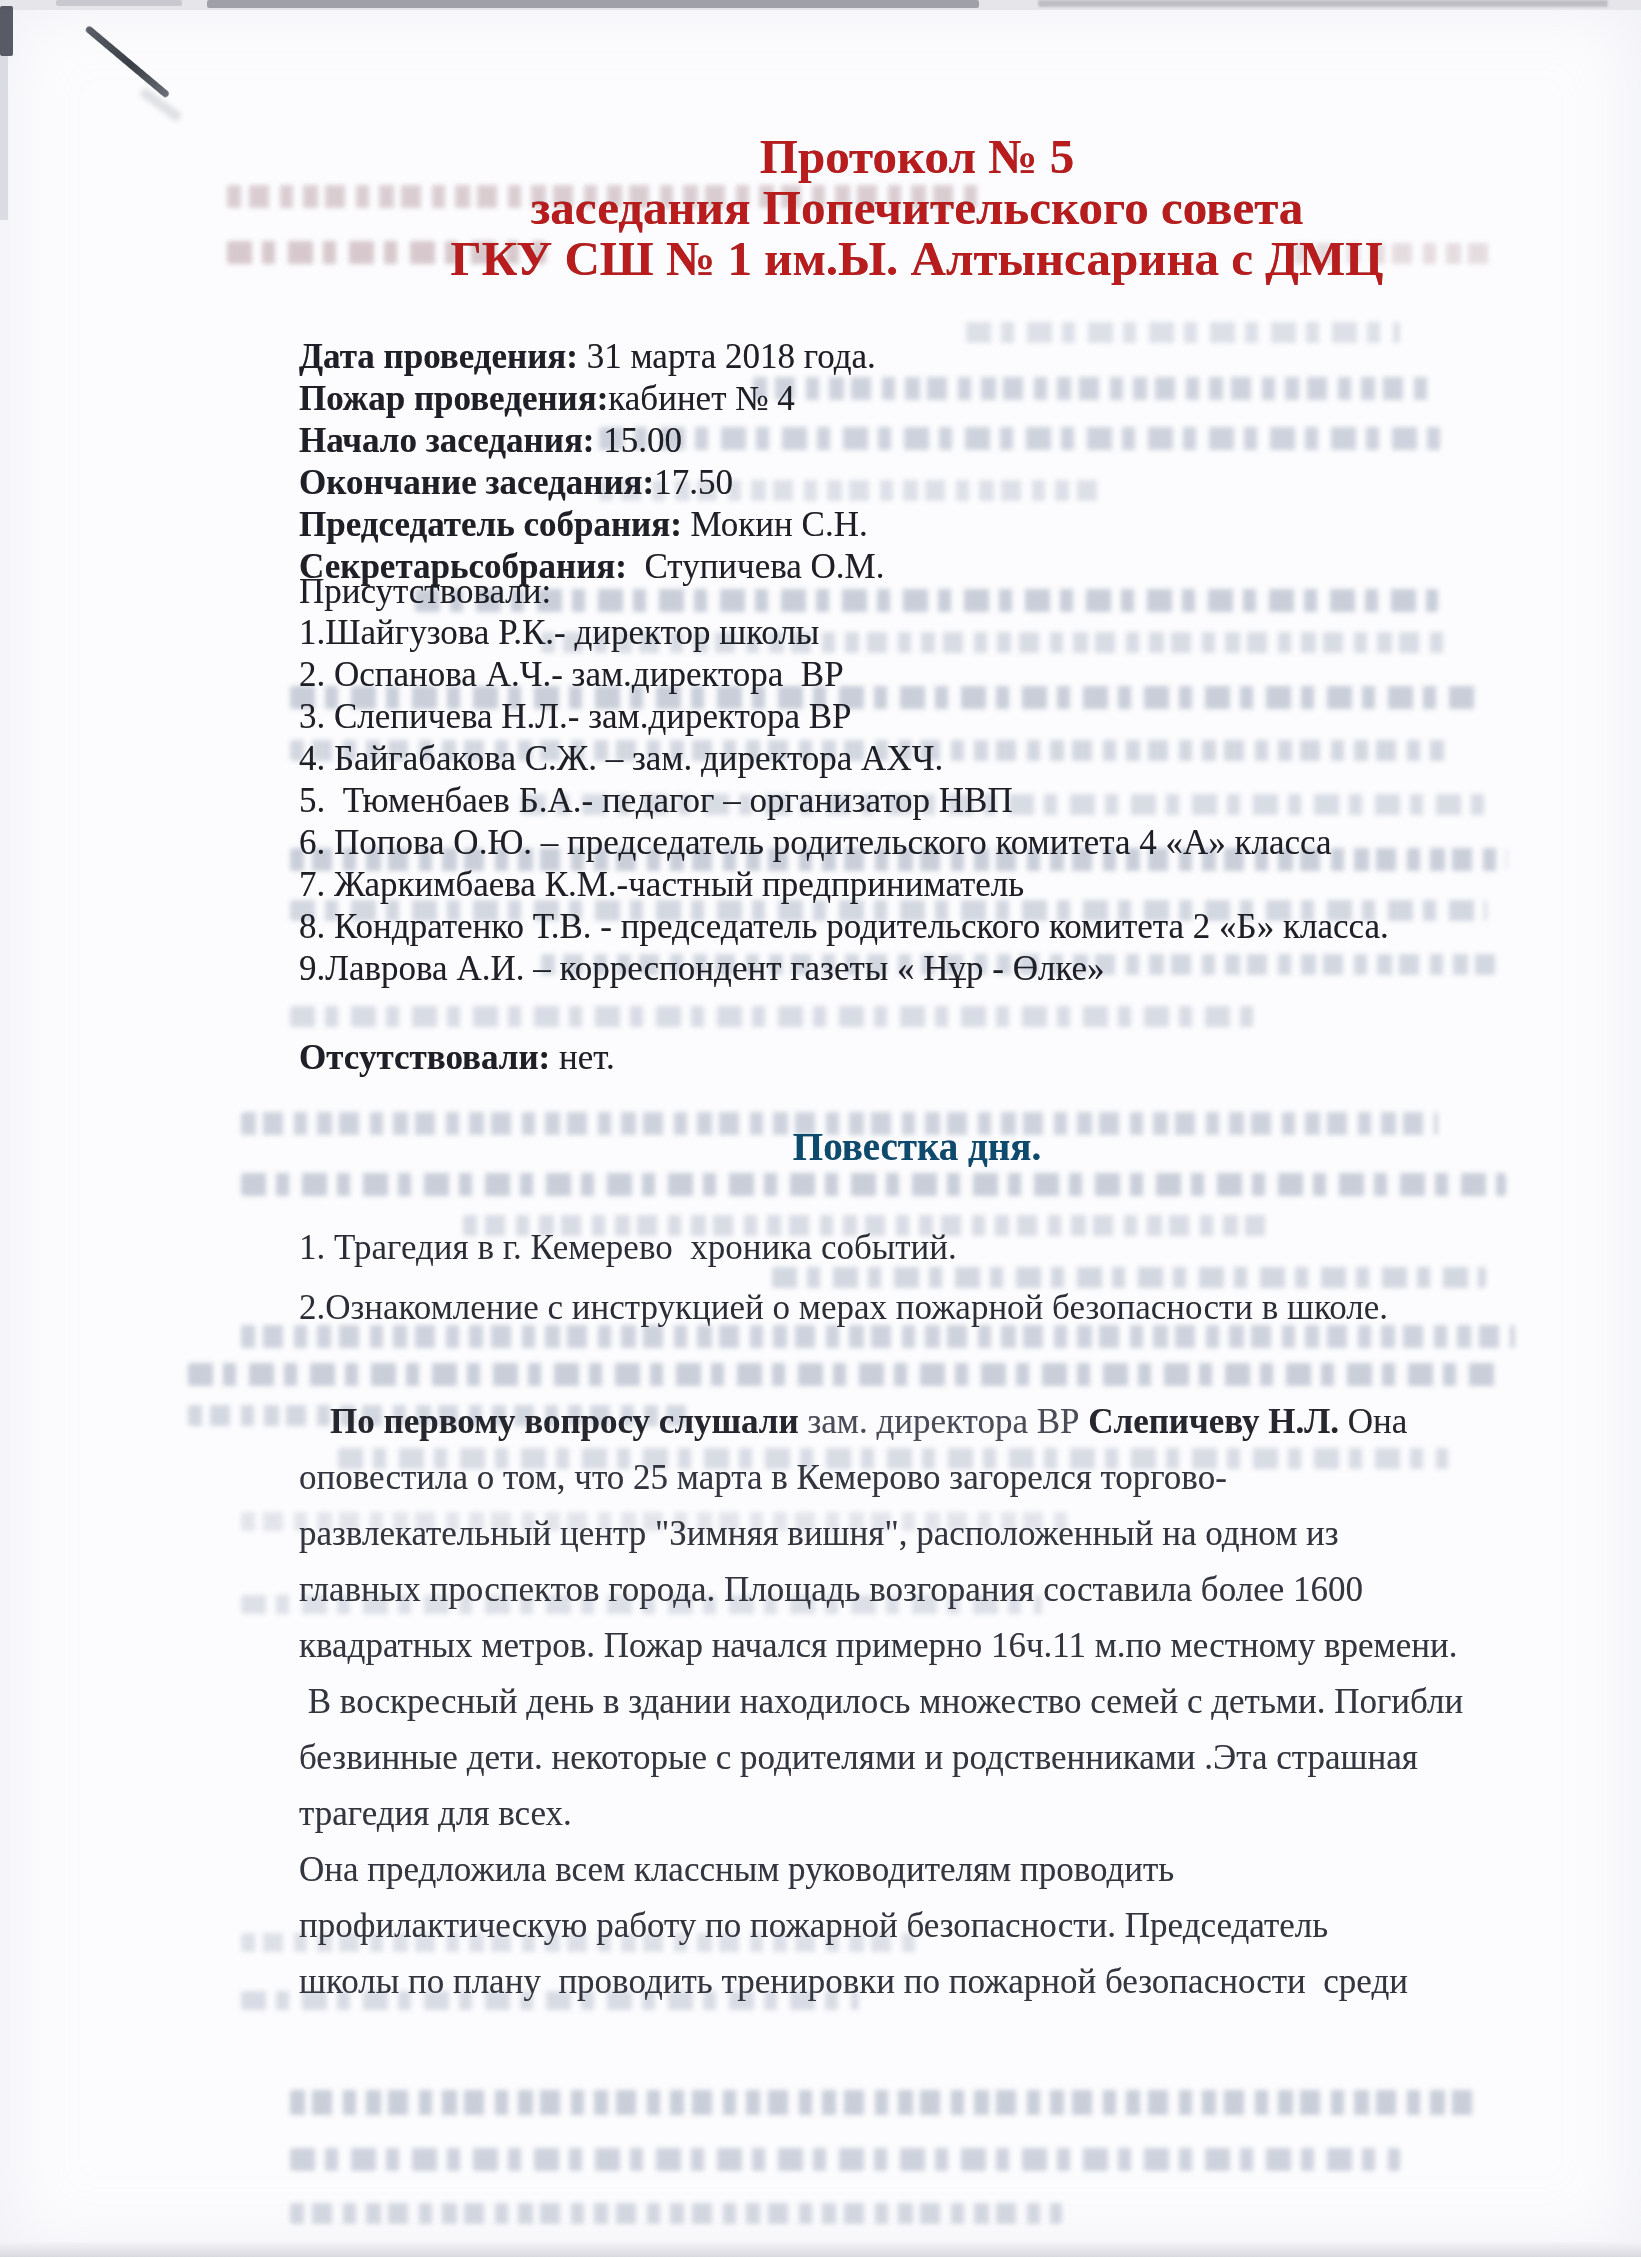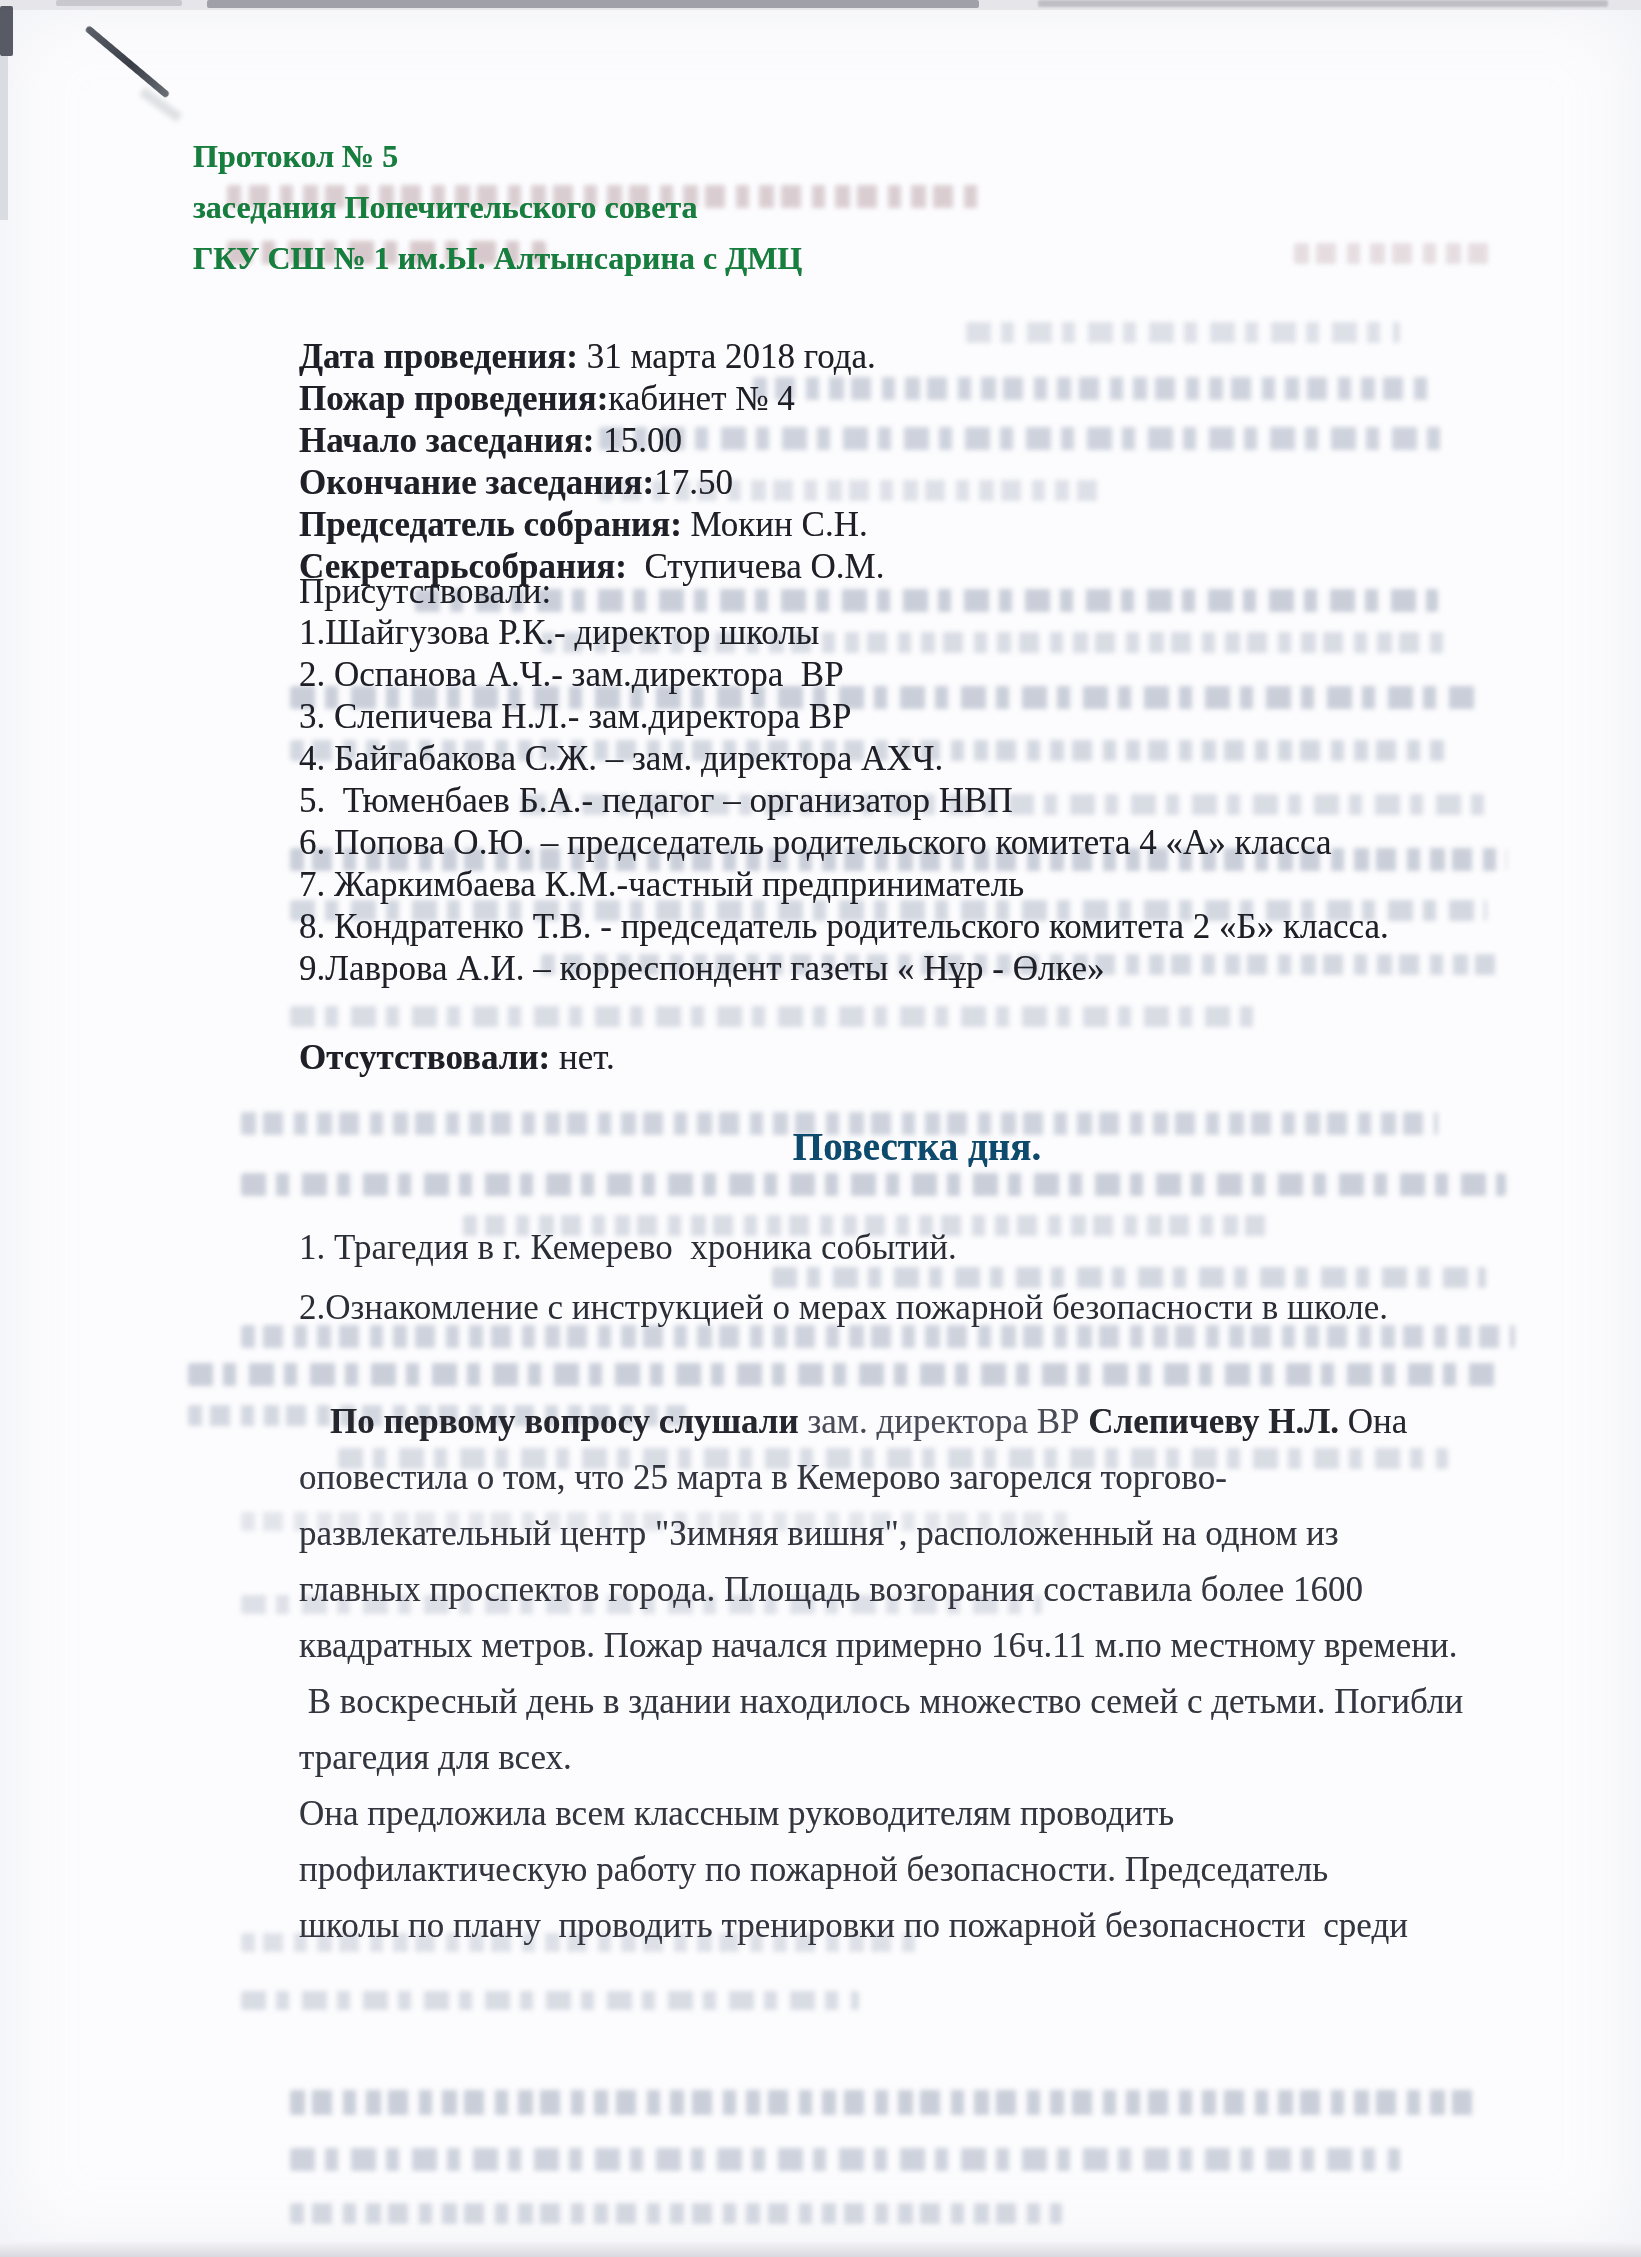--- a/index.html
+++ b/index.html
@@ -25,22 +25,22 @@
     transform:rotate(36deg); transform-origin:0 0; opacity:.25; filter:blur(2.4px); z-index:3; }
   
   .ghost { position:absolute; z-index:1; filter:blur(2.5px); border-radius:2.9px; color:#97a1b4; }
   .ghost-warm { color:#b2969b; }
   .g1 { background:repeating-linear-gradient(90deg, currentColor 0 14.5px, transparent 14.5px 22px, currentColor 22px 42px, transparent 42px 53px, currentColor 53px 66px, transparent 66px 76px); }
   .g2 { background:repeating-linear-gradient(90deg, currentColor 0 25px, transparent 25px 35px, currentColor 35px 48px, transparent 48px 61px); }
   
   .txt { position:absolute; z-index:2; color:#1f2027; }
   .tline { white-space:pre-wrap; }
   .b { font-weight:bold; }
-  .title-block { left:193px; top:131px; width:1448px; 
-    font-size:32px; font-weight:bold; line-height:51px; color:#15803d;
+  .title-block { left:193px; top:131px; width:1448px; text-align:center;
+    font-size:49px; font-weight:bold; line-height:51px; color:#b91c1c;
     text-shadow:0 0 0.6px rgba(23,24,31,.5); }
   .meta-block { left:299px; top:308px; width:1255px; font-size:35px; line-height:42px;
     text-shadow:0 0 0.5px rgba(31,32,39,.45);margin-top:28px; }
   .attendees-heading { left:299px; top:571px; font-size:35px; line-height:42px; font-weight:normal;
     text-shadow:0 0 0.5px rgba(31,32,39,.45); }
   .attendees-block { left:299px; top:612px; width:1255px; font-size:35px; line-height:42px;
     text-shadow:0 0 0.4px rgba(31,32,39,.4); }
   .absent-line { left:299px; top:1037px; font-size:35px; line-height:42px;
     text-shadow:0 0 0.5px rgba(31,32,39,.45); }
   .agenda-heading { left:193px; top:1125px; width:1448px; text-align:center;
@@ -134,20 +134,21 @@
   <div class="txt agenda-item1 tline">1. Трагедия в г. Кемерево  хроника событий.</div>
   <div class="txt agenda-item2 tline">2.Ознакомление с инструкцией о мерах пожарной безопасности в школе.</div>
 
   <div class="txt body-block">
     <div class="tline lead"><span class="b">По первому вопросу слушали</span><span class="mid"> зам. директора ВР </span><span class="b">Слепичеву Н.Л.</span><span> Она</span></div>
     <div class="tline">оповестила о том, что 25 марта в Кемерово загорелся торгово-</div>
     <div class="tline">развлекательный центр "Зимняя вишня", расположенный на одном из</div>
     <div class="tline">главных проспектов города. Площадь возгорания составила более 1600</div>
     <div class="tline">квадратных метров. Пожар начался примерно 16ч.11 м.по местному времени.</div>
     <div class="tline"> В воскресный день в здании находилось множество семей с детьми. Погибли</div>
+    <div class="tline">безвинные дети. некоторые с родителями и родственниками .Эта страшная</div>
     <div class="tline">трагедия для всех.</div>
     <div class="tline">Она предложила всем классным руководителям проводить</div>
     <div class="tline">профилактическую работу по пожарной безопасности. Председатель</div>
     <div class="tline">школы по плану  проводить тренировки по пожарной безопасности  среди</div>
   </div>
 
 </div>
 
 
 </body></html>

